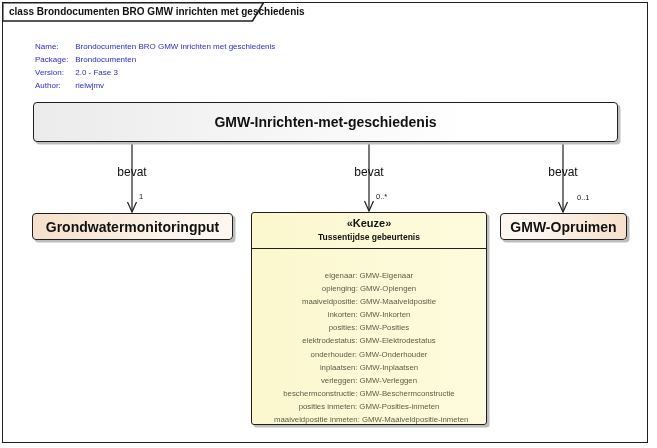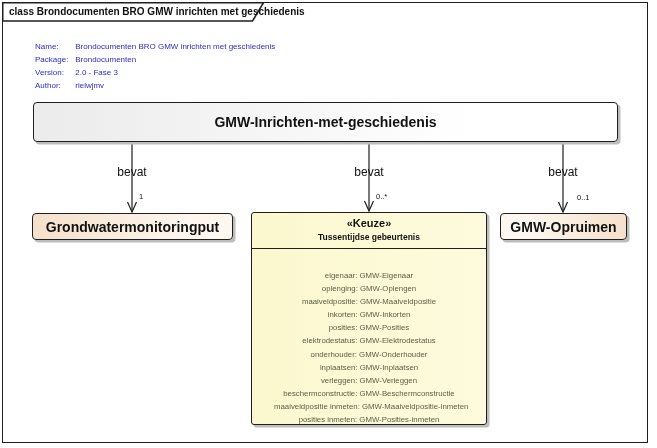--- a/index.html
+++ b/index.html
@@ -137,22 +137,22 @@
       <li>eigenaar: GMW-Eigenaar</li>
       <li>oplenging: GMW-Oplengen</li>
       <li>maaiveldpositie: GMW-Maaiveldpositie</li>
       <li>inkorten: GMW-Inkorten</li>
       <li>posities: GMW-Posities</li>
       <li>elektrodestatus: GMW-Elektrodestatus</li>
       <li>onderhouder: GMW-Onderhouder</li>
       <li>inplaatsen: GMW-Inplaatsen</li>
       <li>verleggen: GMW-Verleggen</li>
       <li>beschermconstructie: GMW-Beschermconstructie</li>
+      <li>posities inmeten: GMW-Posities-inmeten</li>
       <li>maaiveldpositie inmeten: GMW-Maaiveldpositie-inmeten</li>
-      <li>posities inmeten: GMW-Posities-inmeten</li>
     </ul>
   </div>
 
   <div class="node node-opruimen">
     <div class="node-title">GMW-Opruimen</div>
   </div>
 
 </div>
 
 </body></html>

